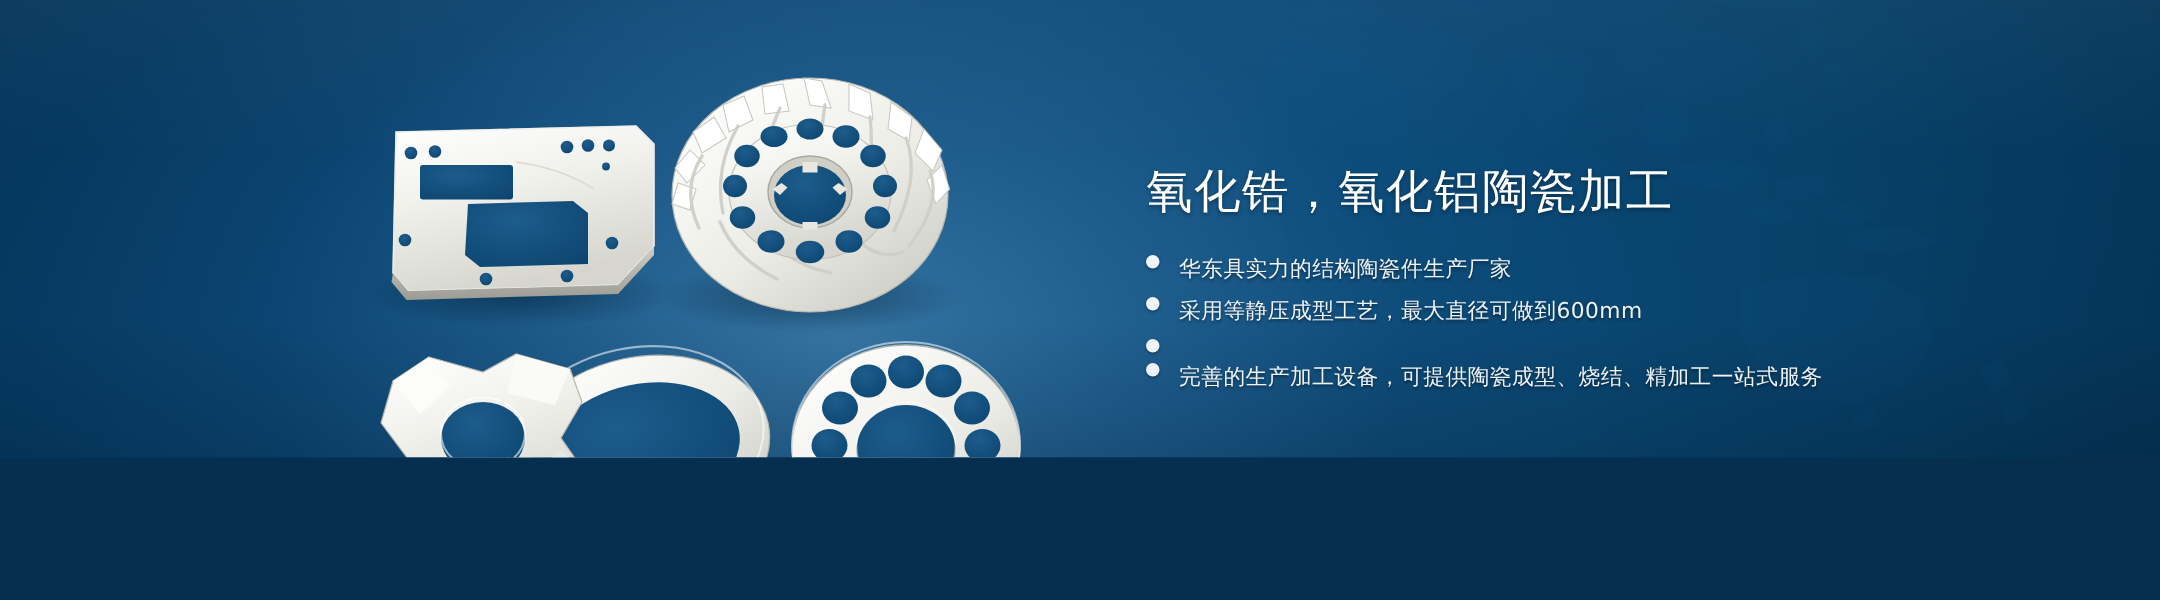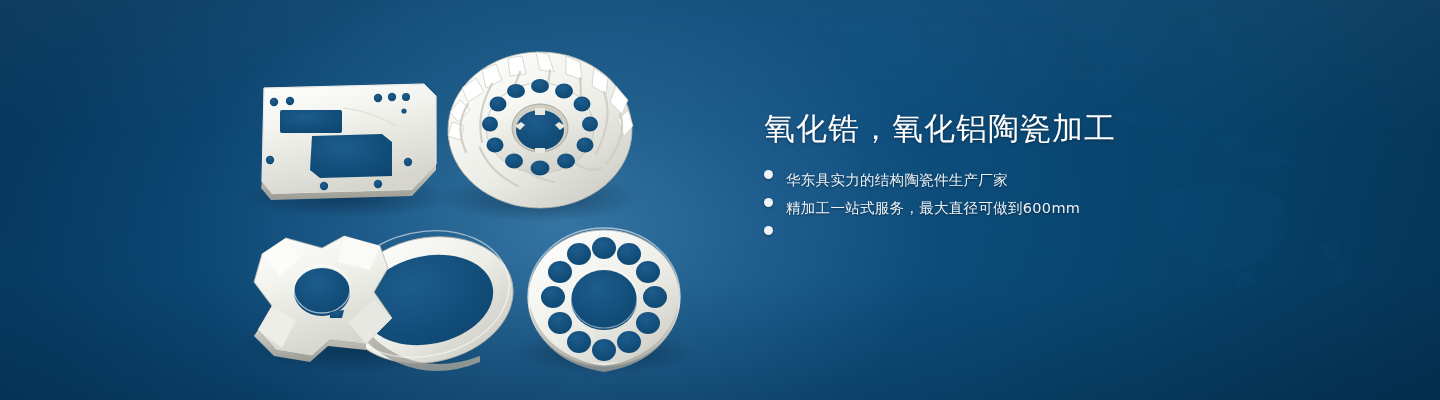--- a/index.html
+++ b/index.html
@@ -7,21 +7,21 @@
     padding: 0;
     background: #062f4f;
   }
   body {
     font-family: "DejaVu Sans", "Liberation Sans", sans-serif;
   }
 
   #banner {
     position: relative;
     width: 1440px;
-    height: 400px;
+    height: 305px;
     overflow: hidden;
     background: #07436f;
   }
 
   
   .bg-base {
     position: absolute;
     inset: 0;
     background:
       radial-gradient(ellipse 760px 520px at 560px 225px,
@@ -344,21 +344,25 @@
   <div class="copy">
     <h1 class="headline">氧化锆，氧化铝陶瓷加工</h1>
 
     <ul class="bullets">
       <li class="bullet">
         <span class="dot"></span>
         <span class="bullet-text">华东具实力的结构陶瓷件生产厂家</span>
       </li>
       <li class="bullet">
         <span class="dot"></span>
-        <span class="bullet-text">精加工一站式服务，最大直径可做到600mm</span>
+        <span class="bullet-text">采用等静压成型工艺，最大直径可做到600mm</span>
       </li>
       <li class="bullet">
         <span class="dot"></span>
       </li>
+      <li class="bullet">
+        <span class="dot"></span>
+        <span class="bullet-text">完善的生产加工设备，可提供陶瓷成型、烧结、精加工一站式服务</span>
+      </li>
     </ul>
   </div>
 
 </div>
 
 </body></html>

